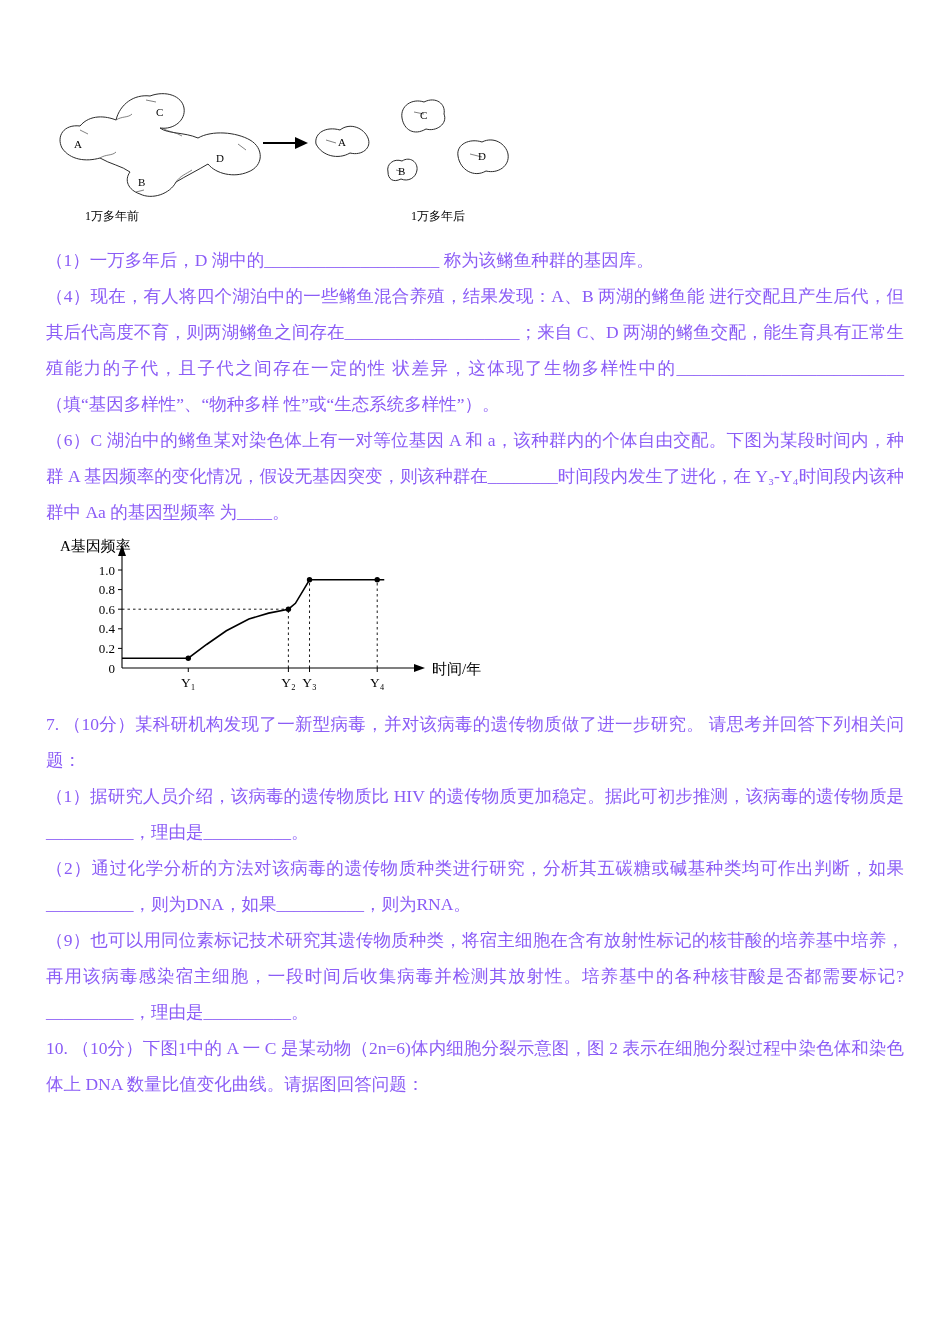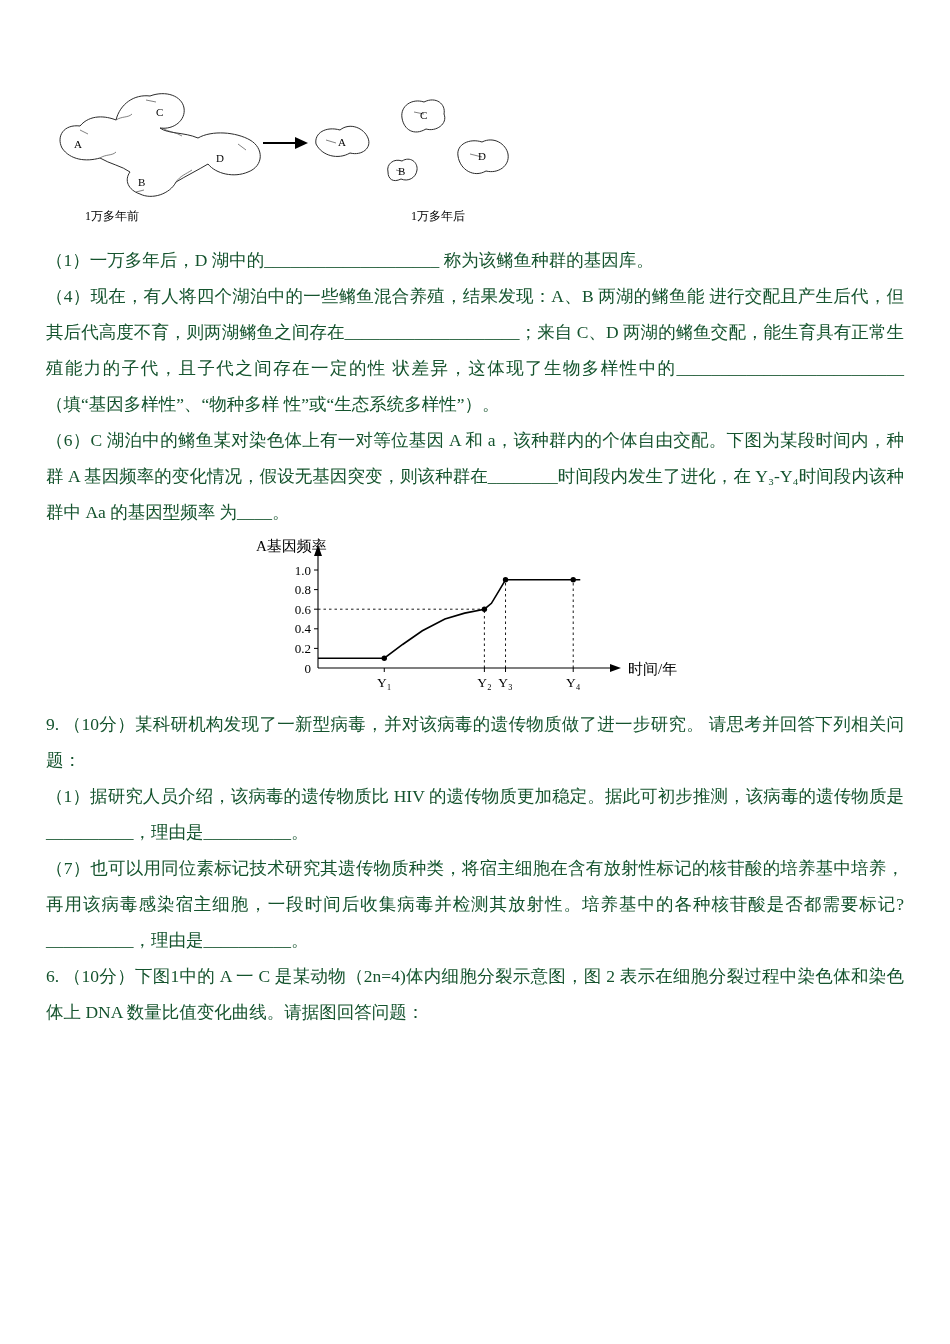--- a/index.html
+++ b/index.html
@@ -11,24 +11,24 @@
   }
   .page {
     width:950px; height:1344px;
     padding:86px 46px 0 46px;
     background:#fff; overflow:hidden;
   }
   .para {
     font-size:17.5px;
     line-height:36px;
     text-align:justify;
-    color:#14532d;
+    color:#8b5cf6;
   }
   .diagram-wrap { margin:0 0 12px 4px; }
-  .chart-wrap { margin:6px 0 4px 6px;text-align:center; }
+  .chart-wrap { margin:6px 0 4px 6px; }
   svg text { font-family:"Liberation Serif","DejaVu Serif",serif; fill:#000; }
   .lake-path { fill:#ffffff; stroke:#2b2b2b; stroke-width:1; stroke-linejoin:round; }
   .lake-texture { fill:none; stroke:#4a4a4a; stroke-width:0.7; }
   .lake-label { font-size:11px; }
   .diagram-caption { font-size:12px; }
 </style>
 </head>
 <body>
 
 <div class="page">
@@ -107,19 +107,20 @@
         <line x1="257.53" y1="132" x2="257.53" y2="43.8" stroke="#000" stroke-width="0.9" stroke-dasharray="2.5,3"></line>
         <line x1="325.21000000000004" y1="132" x2="325.21000000000004" y2="43.8" stroke="#000" stroke-width="0.9" stroke-dasharray="2.5,3"></line>
         <polyline points="70,122.2 136.26999999999998,122.2 154.6,108.48 174.34,94.75999999999999 196.9,83 216.64000000000001,77.12 236.38,73.2 243.43,67.32 250.48,55.56 257.53,43.8 332.26,43.8" fill="none" stroke="#000" stroke-width="1.6"></polyline>
         <circle cx="136.26999999999998" cy="122.2" r="2.7" fill="#000"></circle>
         <circle cx="236.38" cy="73.2" r="2.7" fill="#000"></circle>
         <circle cx="257.53" cy="43.8" r="2.7" fill="#000"></circle>
         <circle cx="325.21000000000004" cy="43.8" r="2.7" fill="#000"></circle>
       </svg>
   </div>
 
-  <p class="para">9.  （10分）某科研机构发现了一新型病毒，并对该病毒的遗传物质做了进一步研究。 请思考并回答下列相关问题：</p>
+  <p class="para">7.  （10分）某科研机构发现了一新型病毒，并对该病毒的遗传物质做了进一步研究。 请思考并回答下列相关问题：</p>
   <p class="para">（1）据研究人员介绍，该病毒的遗传物质比 HIV 的遗传物质更加稳定。据此可初步推测，该病毒的遗传物质是__________，理由是__________。</p>
-  <p class="para">（7）也可以用同位素标记技术研究其遗传物质种类，将宿主细胞在含有放射性标记的核苷酸的培养基中培养，再用该病毒感染宿主细胞，一段时间后收集病毒并检测其放射性。培养基中的各种核苷酸是否都需要标记?__________，理由是__________。</p>
+  <p class="para">（2）通过化学分析的方法对该病毒的遗传物质种类进行研究，分析其五碳糖或碱基种类均可作出判断，如果__________，则为DNA，如果__________，则为RNA。</p>
+  <p class="para">（9）也可以用同位素标记技术研究其遗传物质种类，将宿主细胞在含有放射性标记的核苷酸的培养基中培养，再用该病毒感染宿主细胞，一段时间后收集病毒并检测其放射性。培养基中的各种核苷酸是否都需要标记?__________，理由是__________。</p>
 
-  <p class="para">6.  （10分）下图1中的 A 一 C 是某动物（2n=4)体内细胞分裂示意图，图 2 表示在细胞分裂过程中染色体和染色体上 DNA 数量比值变化曲线。请据图回答问题：</p>
+  <p class="para">10.  （10分）下图1中的 A 一 C 是某动物（2n=6)体内细胞分裂示意图，图 2 表示在细胞分裂过程中染色体和染色体上 DNA 数量比值变化曲线。请据图回答问题：</p>
 
 </div>
 
 </body></html>

